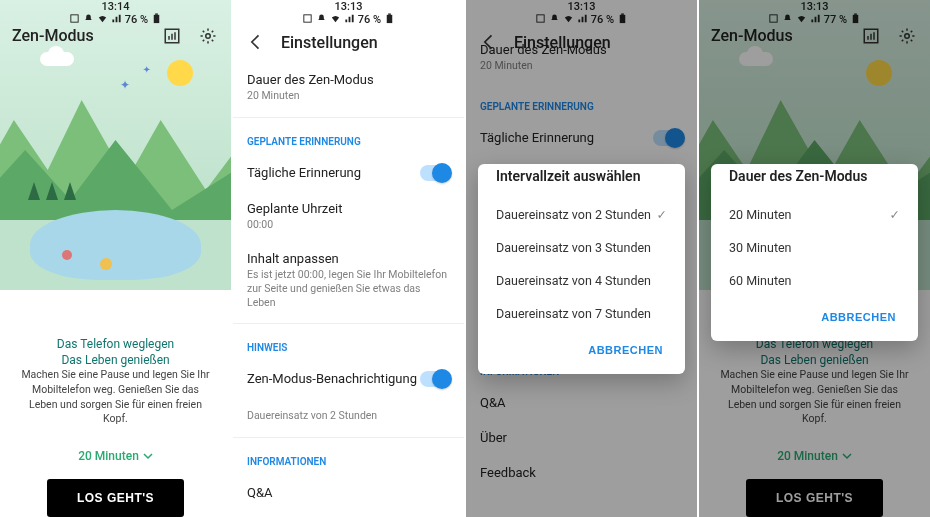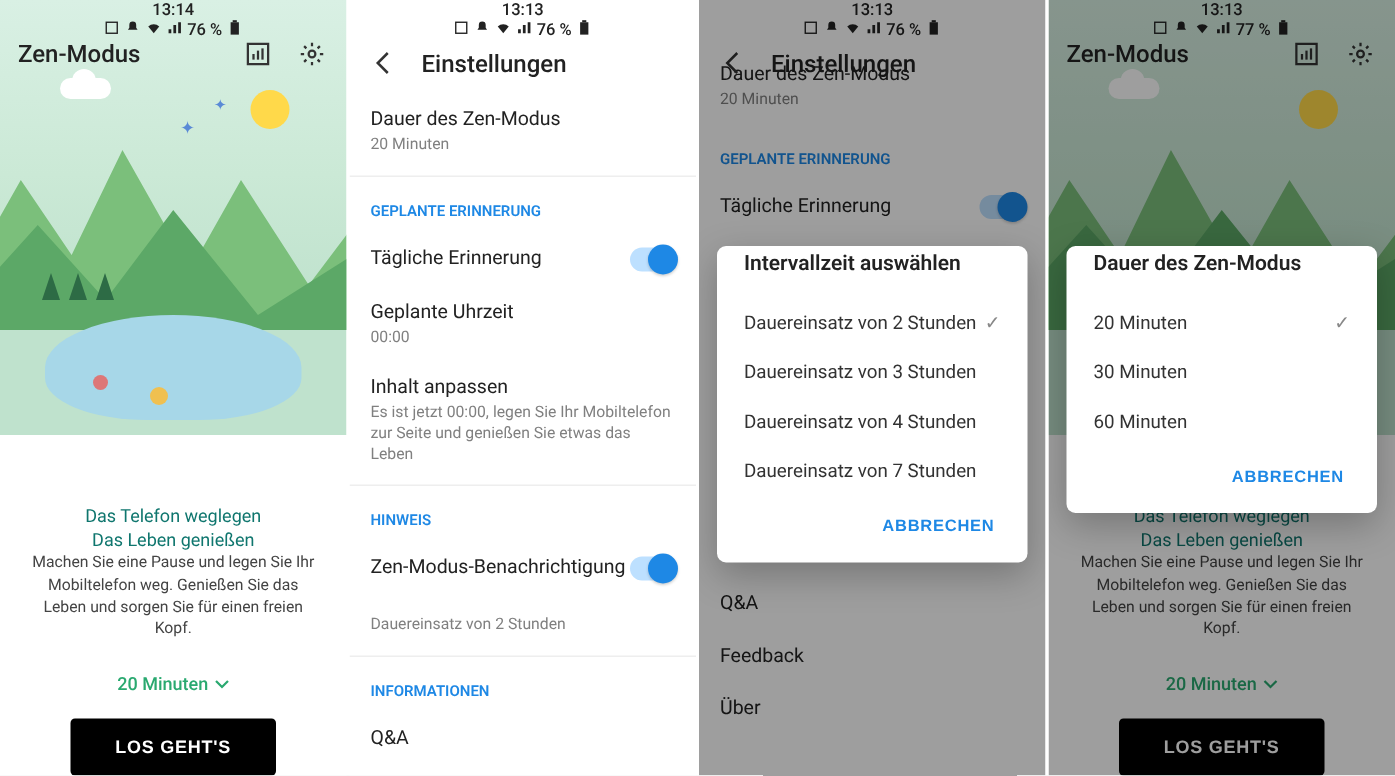--- a/index.html
+++ b/index.html
@@ -343,24 +343,24 @@
           <div class="lbl">Zen-…</div>
         </div>
       <div class="item">
           <div class="lbl">Bena…</div>
         </div>
       <div class="sect-label">INFORMATIONEN</div>
       <div class="item">
           <div class="lbl">Q&amp;A</div>
         </div>
       <div class="item">
+          <div class="lbl">Über</div>
+        </div>
+      <div class="item">
           <div class="lbl">Feedback</div>
-        </div>
-      <div class="item">
-          <div class="lbl">Über</div>
         </div>
     </div>
     <div class="dim"></div>
     <div class="dialog">
       <div class="dtitle">Intervallzeit auswählen</div>
       <div class="dopt">
         <span>Dauereinsatz von 2 Stunden</span>
         <span class="check">✓</span>
       </div>
       <div class="dopt">

